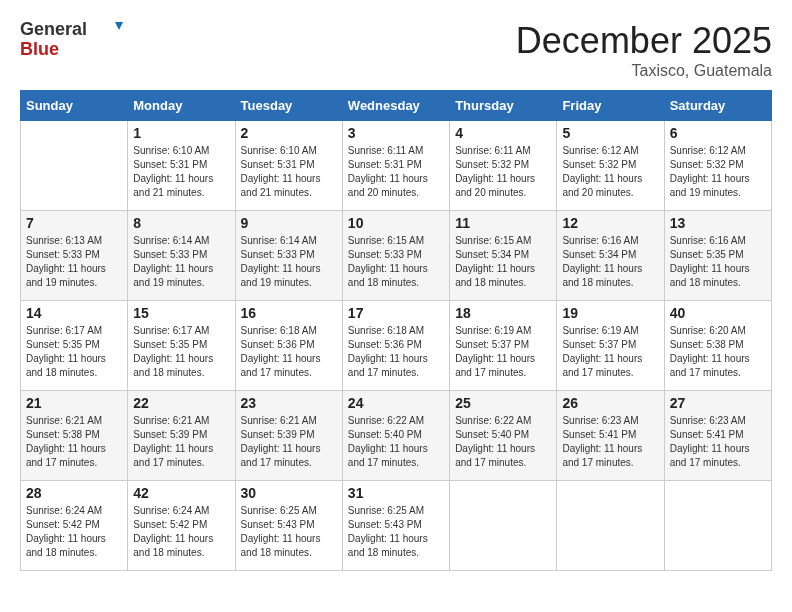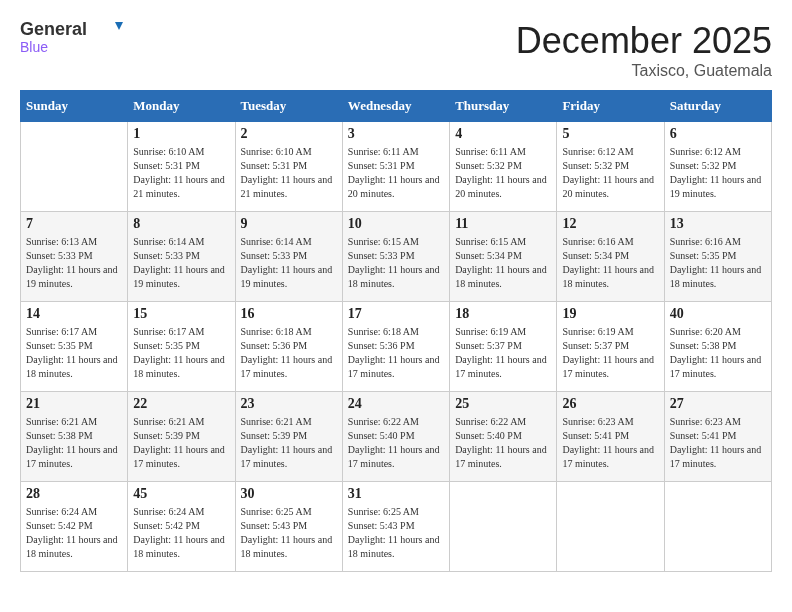--- a/index.html
+++ b/index.html
@@ -30,21 +30,20 @@
       color: #222;
     }
     .subtitle {
       font-size: 16px;
       color: #555;
     }
     table {
       width: 100%;
       border-collapse: collapse;
       font-size: 11px;
-      font-family: Liberation Serif, serif;
     }
     thead tr th {
       background-color: #2a6db5;
       color: #fff;
       padding: 7px 5px;
       text-align: left;
       font-size: 13px;
       font-weight: bold;
       border: 1px solid #2a6db5;
     }
@@ -80,21 +79,21 @@
 
 <div class="header">
   <div class="logo">
     <div style="line-height:1.1;">
       <div style="display:flex; align-items:center; gap:16px;">
         <span style="font-size:18px; font-weight:bold; color:#333;">General</span>
         <svg width="20" height="20" viewBox="0 0 20 20">
           <polygon points="12,2 20,2 16,10" fill="#1a6db5"></polygon>
         </svg>
       </div>
-      <div style="font-size:14px; font-weight:normal; color:#8b5cf6;">Blue</div>
+      <div style="font-size:18px; font-weight:bold; color:#b91c1c;">Blue</div>
     </div>
   </div>
   <div class="title-section">
     <div class="month-title">December 2025</div>
     <div class="subtitle">Taxisco, Guatemala</div>
   </div>
 </div>
 
 <table>
   <thead>
@@ -337,21 +336,21 @@
       <tr>
         <td>
         <span class="day-number">28</span>
         <div class="day-info">
           <span>Sunrise: 6:24 AM</span><br>
           <span>Sunset: 5:42 PM</span><br>
           <span>Daylight: 11 hours and 18 minutes.</span>
         </div>
       </td>
         <td>
-        <span class="day-number">45</span>
+        <span class="day-number">42</span>
         <div class="day-info">
           <span>Sunrise: 6:24 AM</span><br>
           <span>Sunset: 5:42 PM</span><br>
           <span>Daylight: 11 hours and 18 minutes.</span>
         </div>
       </td>
         <td>
         <span class="day-number">30</span>
         <div class="day-info">
           <span>Sunrise: 6:25 AM</span><br>

